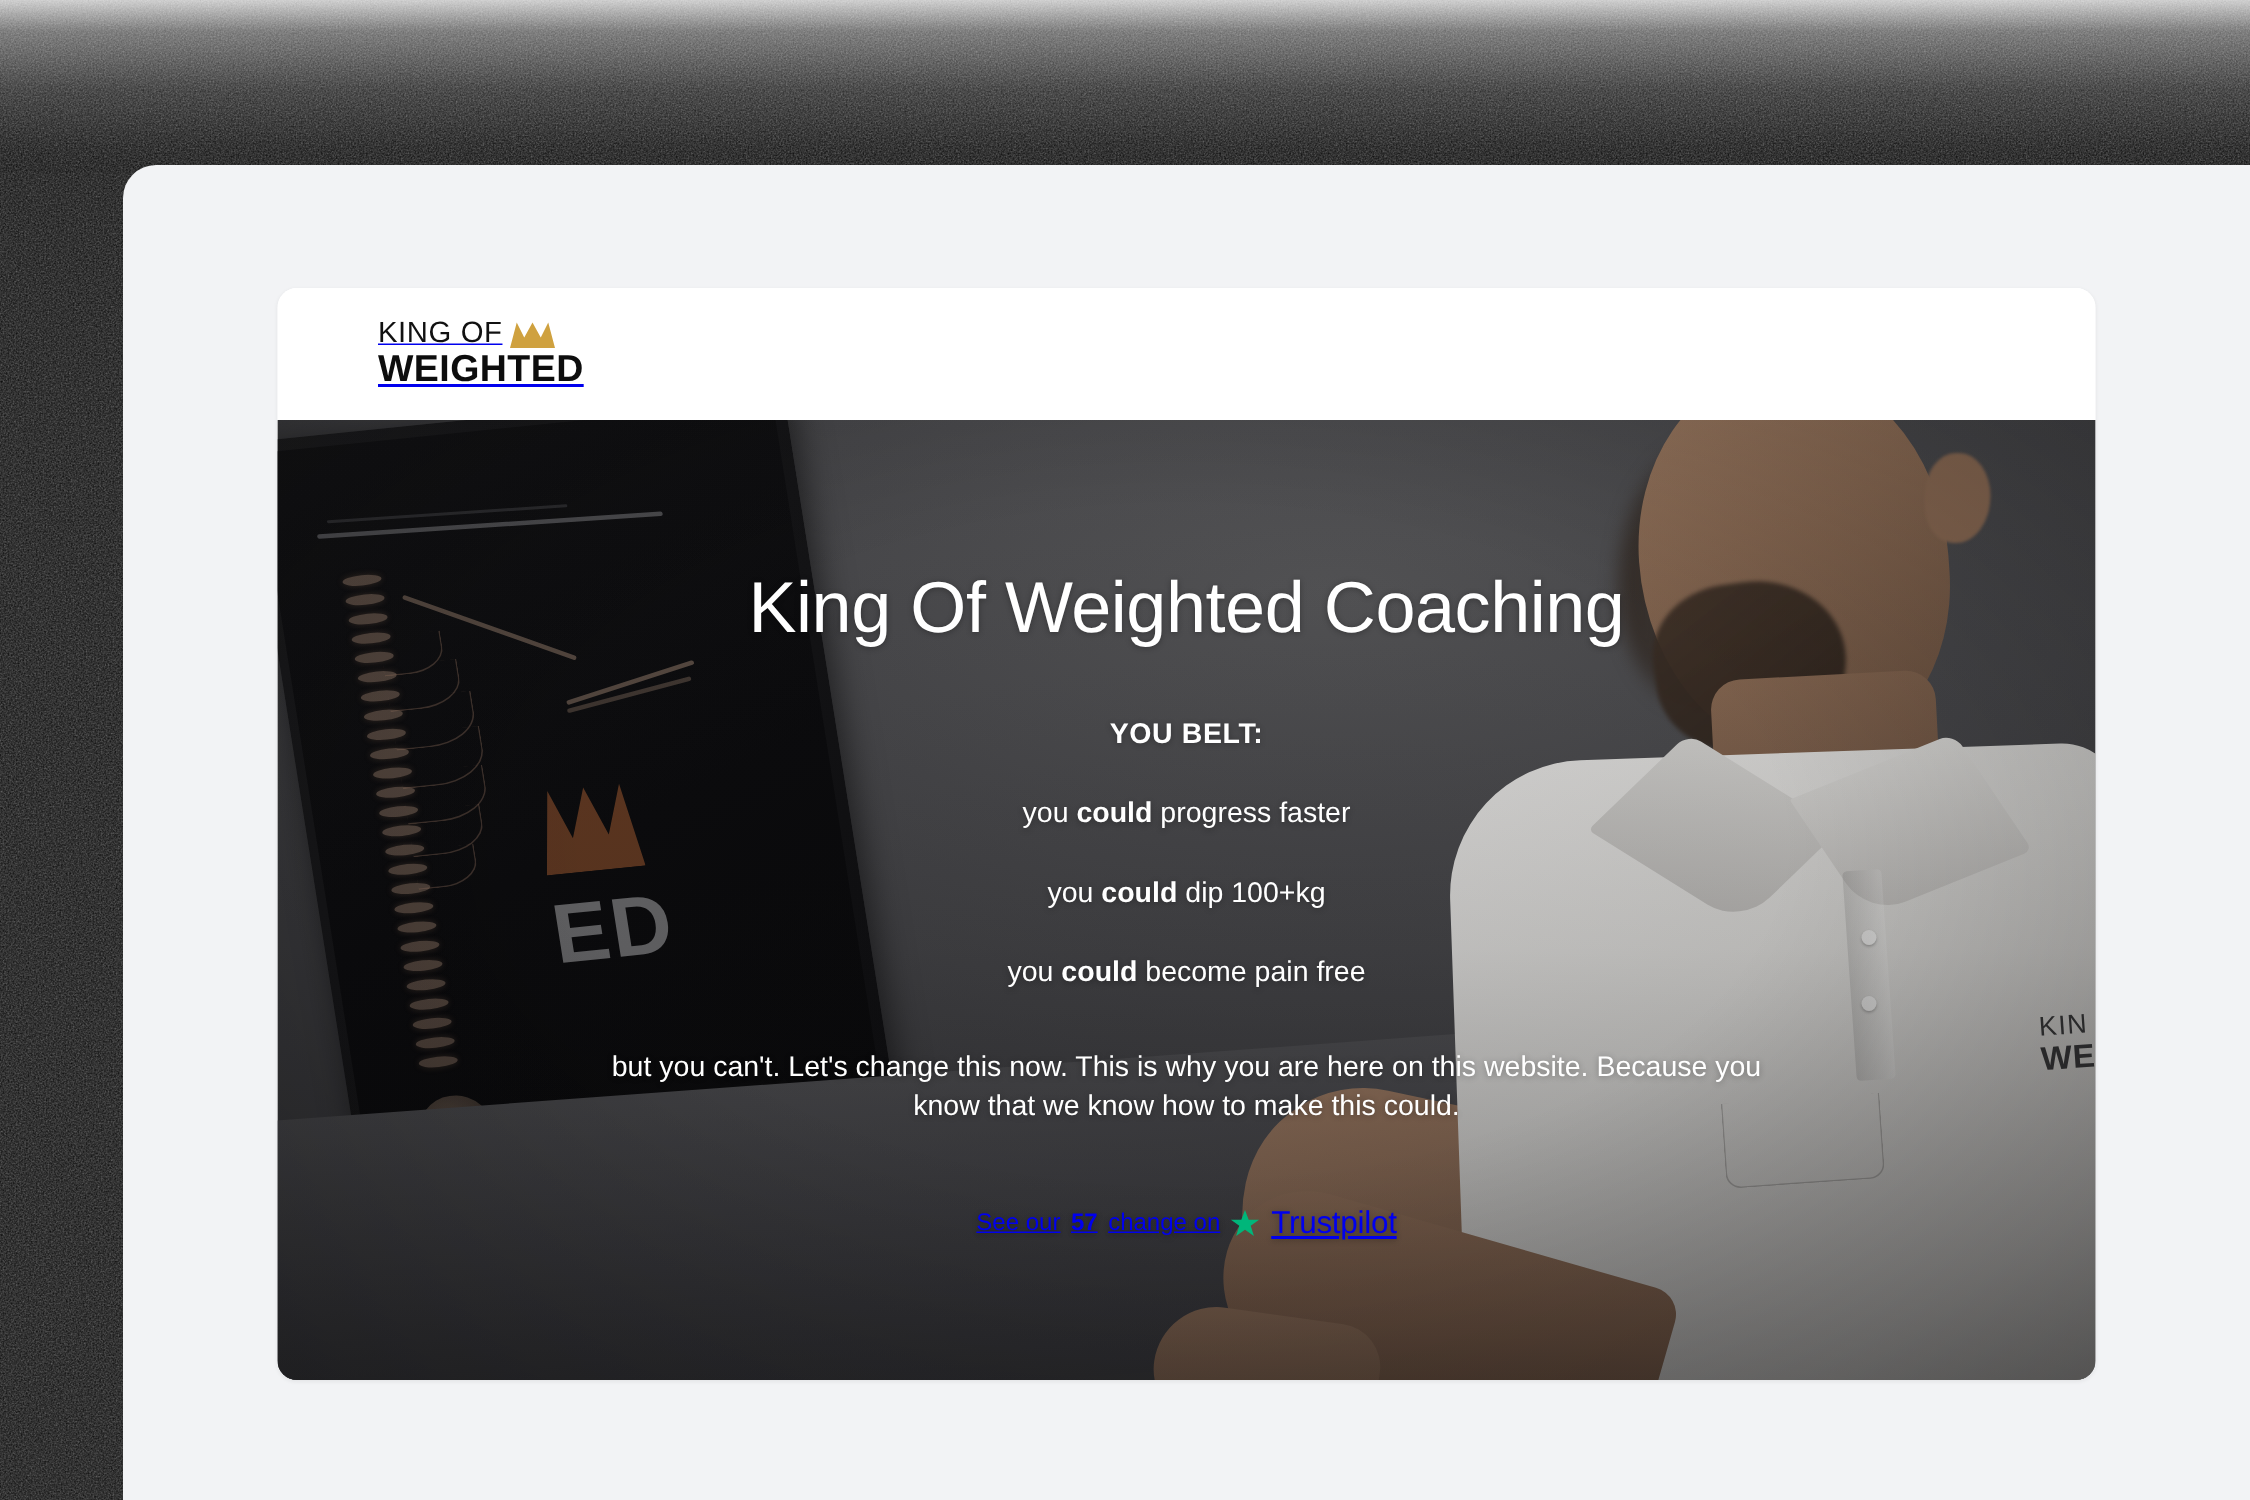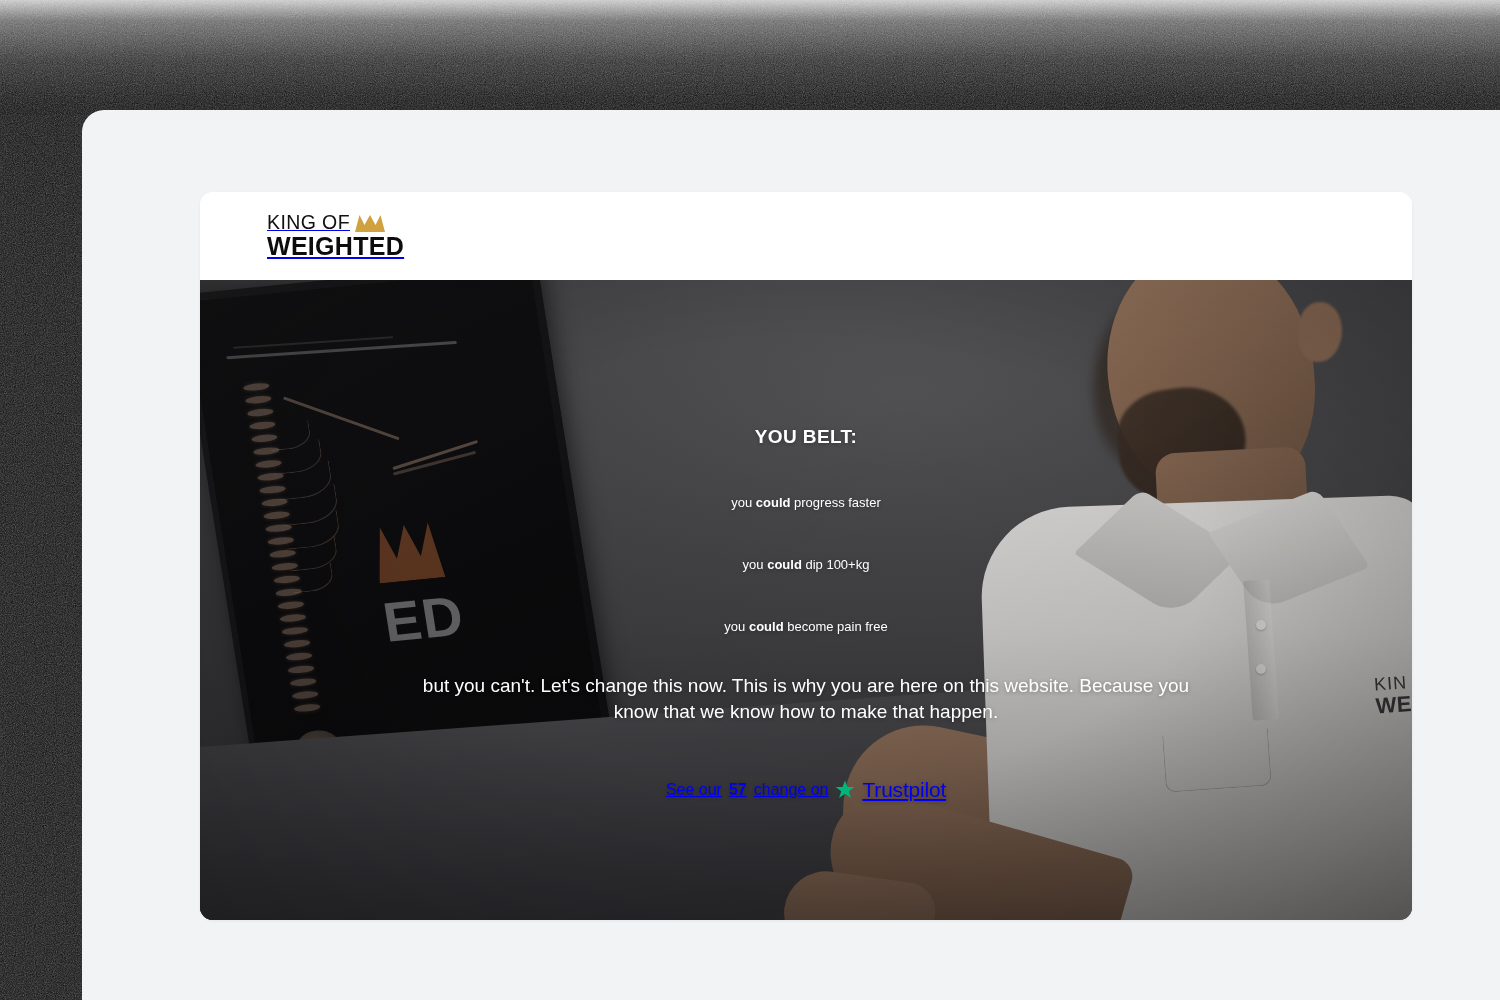--- a/index.html
+++ b/index.html
@@ -57,21 +57,21 @@
     width: 1418px;
     height: 890px;
     background: #f2f3f5;
     border-top-left-radius: 22px;
     overflow: hidden;
   }
 
   
   .site-card {
     position: absolute;
-    left: 118px;          
+    left: 103px;          
     top: 82px;            
     width: 1212px;
     height: 728px;
     border-radius: 13px;
     overflow: hidden;
     background: #ffffff;
     box-shadow: 0 1px 3px rgba(0,0,0,.06);
   }
 
   
@@ -535,23 +535,23 @@
     font-family: "Liberation Sans", sans-serif;
   }
   .hero-kicker {
     font-size: 19px;
     font-weight: 700;
     letter-spacing: .4px;
     margin-top: 46px;
     font-family: "Liberation Sans", sans-serif;
   }
   .bullet {
-    font-size: 13px;
+    font-size: 19px;
     font-weight: 400;
-    margin-top: 47px;
+    margin-top: 31px;
     font-family: "Liberation Sans", sans-serif;
   }
   .bullet:first-of-type { margin-top: 44px; }
   .bullet b { font-weight: 700; }
   .hero-para {
     font-size: 19px;
     line-height: 1.37;
     max-width: 790px;
     margin-top: 39px;
     font-family: "Liberation Sans", sans-serif;
@@ -694,31 +694,32 @@
             <div class="forearm"></div>
 
             <div class="hand"></div>
           </div>
 
           <div class="hero-bg-darken"></div>
           <div class="hero-vignette"></div>
         </div>
 
         <div class="hero-copy">
+          <h1 class="hero-title">King Of Weighted Coaching</h1>
 
           <div class="hero-kicker">YOU BELT:</div>
 
           <div class="bullet"><span>you </span><b>could</b><span> progress faster</span></div>
 
 
           <div class="bullet"><span>you </span><b>could</b><span> dip 100+kg</span></div>
 
           <div class="bullet"><span>you </span><b>could</b><span> become pain free</span></div>
 
-          <p class="hero-para">but you can't. Let's change this now. This is why you are here on this website. Because you know that we know how to make that happen.</p>
+          <p class="hero-para">but you can't. Let's change this now. This is why you are here on this website. Because you know that we know how to make this could.</p>
 
           <a class="trustpilot" href="#">
             <span>See our </span>
               <span class="tp-count">57</span>
               <span> change on</span>
             <svg class="tp-star" width="20" height="20" viewBox="0 0 20 20">
               <path d="M10 0.6 L12.45 7.1 L19.4 7.1 L13.8 11.2 L15.95 18 L10 13.8 L4.05 18 L6.2 11.2 L0.6 7.1 L7.55 7.1 Z" fill="#00b67a"></path>
             </svg>
             <span class="tp-name">Trustpilot</span>
           </a>

